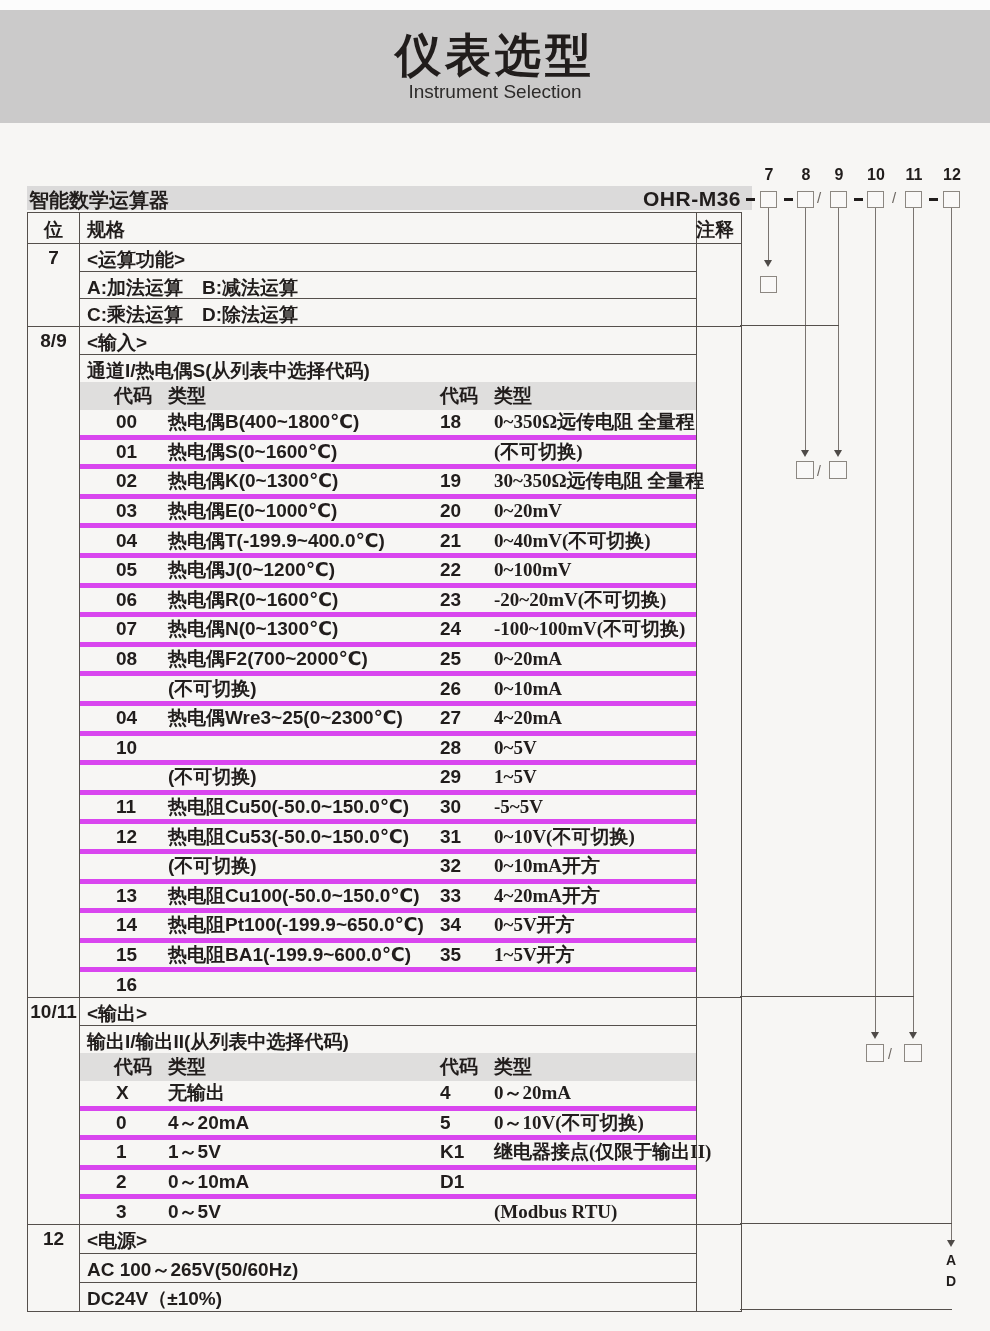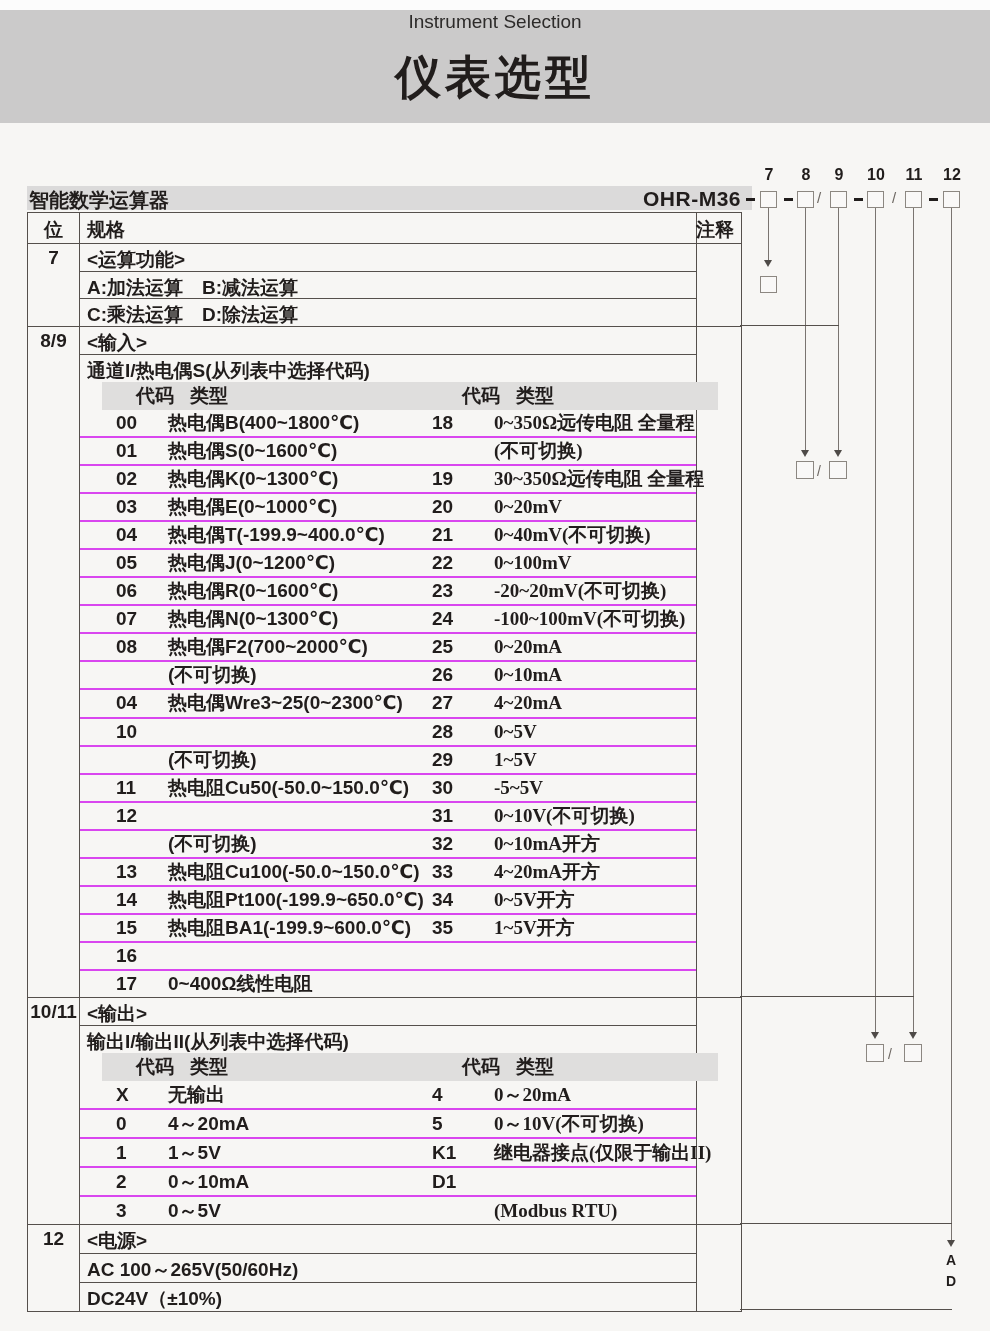--- a/index.html
+++ b/index.html
@@ -29,37 +29,37 @@
   .pcode{width:24px;text-align:center;font-size:14px;font-weight:bold;}
   
   #tbl{left:27px;top:212px;width:713px;height:1098px;border:1px solid #55504c;box-sizing:content-box;}
   #tbl .v{position:absolute;top:0;width:1px;height:1098px;background:#55504c;}
   #tbl .hfull{position:absolute;left:0;width:713px;height:1px;background:#55504c;}
   #tbl .hspec{position:absolute;left:52px;width:616px;height:1px;background:#55504c;}
   .cellt{position:absolute;font-size:19px;font-weight:600;white-space:nowrap;}
   .posl{position:absolute;left:0;width:51px;text-align:center;font-size:19px;font-weight:600;}
   .gbar{position:absolute;left:52px;width:616px;height:28px;background:#dfdedd;}
   .rows{position:absolute;left:52px;width:616px;display:flex;flex-direction:column;}
-  .rows .r{flex:1;position:relative;border-bottom:2px solid #d946ef;}
+  .rows .r{flex:1;position:relative;border-bottom:5px solid #d946ef;}
   .rows .r:last-child{border-bottom:none;}
   .r span,.gbar span{position:absolute;top:50%;transform:translateY(-50%);
       font-size:19px;font-weight:600;white-space:nowrap;}
-  .gbar{line-height:28px;margin-left:22px;}
-  .cc1{left:36px;} .cc2{left:88px;} .cc3{left:352px;} .cc4{left:414px;font-family:Liberation Serif, serif;}
+  .gbar{line-height:28px;}
+  .cc1{left:36px;} .cc2{left:88px;} .cc3{left:360px;} .cc4{left:414px;font-family:Liberation Serif, serif;}
   .hc1{left:34px;} .hc2{left:88px;} .hc3{left:360px;} .hc4{left:414px;}
 </style>
 </head>
 <body>
 
 <div id="page">
   <div class="abs" id="top-strip"></div>
 
   <div class="abs" id="banner">
+    <div id="banner-title">仪表选型</div>
     <div id="banner-sub">Instrument Selection</div>
-    <div id="banner-title">仪表选型</div>
   </div>
 
   <div class="abs" id="product-bar"></div>
   <div class="abs" id="product-name">智能数学运算器</div>
   <div class="abs" id="model">OHR-M36</div>
 
   <div class="abs posnum" style="left:756px">7</div>
   <div class="abs posnum" style="left:793px">8</div>
   <div class="abs posnum" style="left:826px">9</div>
   <div class="abs posnum" style="left:863px">10</div>
@@ -217,20 +217,21 @@
           <span class="cc4">1~5V</span>
         </div>
       <div class="r">
           <span class="cc1">11</span>
           <span class="cc2">热电阻Cu50(-50.0~150.0℃)</span>
           <span class="cc3">30</span>
           <span class="cc4">-5~5V</span>
         </div>
       <div class="r">
           <span class="cc1">12</span>
+          <span class="cc2">热电阻Cu53(-50.0~150.0℃)</span>
           <span class="cc3">31</span>
           <span class="cc4">0~10V(不可切换)</span>
         </div>
       <div class="r">
           <span class="cc1"></span>
           <span class="cc2">(不可切换)</span>
           <span class="cc3">32</span>
           <span class="cc4">0~10mA开方</span>
         </div>
       <div class="r">
@@ -246,26 +247,20 @@
           <span class="cc4">0~5V开方</span>
         </div>
       <div class="r">
           <span class="cc1">15</span>
           <span class="cc2">热电阻BA1(-199.9~600.0℃)</span>
           <span class="cc3">35</span>
           <span class="cc4">1~5V开方</span>
         </div>
       <div class="r">
           <span class="cc1">16</span>
-          <span class="cc3"></span>
-          <span class="cc4"></span>
-        </div>
-      <div class="r">
-          <span class="cc1">17</span>
-          <span class="cc2">0~400Ω线性电阻</span>
           <span class="cc3"></span>
           <span class="cc4"></span>
         </div>
     </div>
 
     <div class="posl" style="top:788px">10/11</div>
     <div class="cellt" style="left:59px;top:788px">&lt;输出&gt;</div>
     <div class="hspec" style="top:812px"></div>
     <div class="cellt" style="left:59px;top:816px">输出I/输出II(从列表中选择代码)</div>
     <div class="gbar" style="top:840px">

